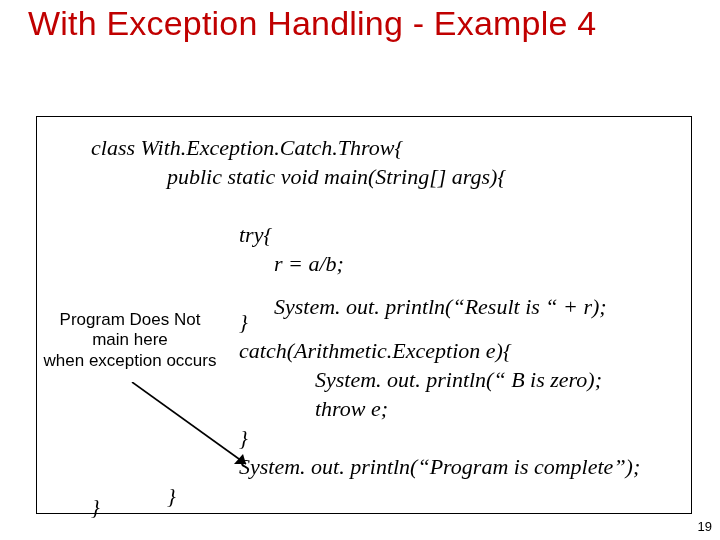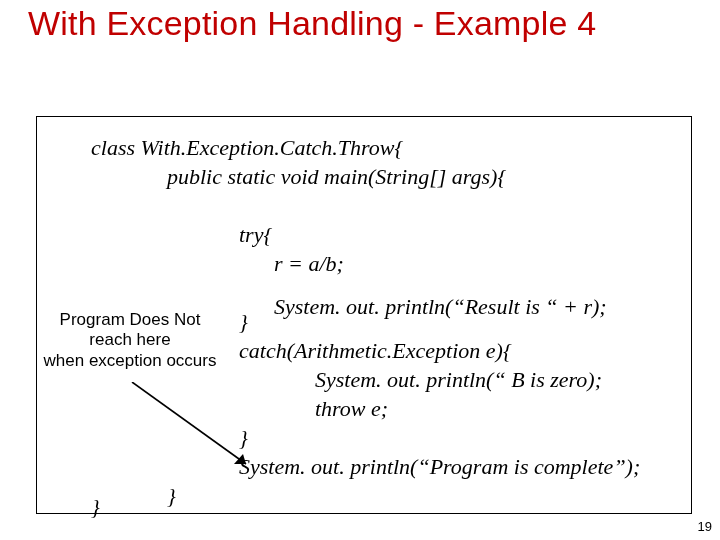--- a/index.html
+++ b/index.html
@@ -29,21 +29,21 @@
     <div class="code" style="left:202px; top:219px;">catch(Arithmetic.Exception e){</div>
     <div class="code" style="left:278px; top:277px;">throw e;</div>
     <div class="code" style="left:202px; top:306px;">}</div>
     <div class="code" style="left:202px; top:335px;">System. out. println(“Program is complete”);</div>
     <div class="code" style="left:130px; top:364px;">}</div>
     <div class="code" style="left:54px; top:375px;">}</div>
   </div>
 
   <div class="lbl">
     <span>Program Does Not</span><br>
-    <span>reach here</span><br>
+    <span>main here</span><br>
     <span>when exception occurs</span>
   </div>
 
   <svg class="arrow" viewBox="0 0 168 92">
     <line x1="36" y1="0" x2="150" y2="82" stroke="#000" stroke-width="1.6"></line>
     <polygon points="150,82 138,82 147,72" fill="#000"></polygon>
   </svg>
 
   <div class="pagenum">19</div>
 </div>

